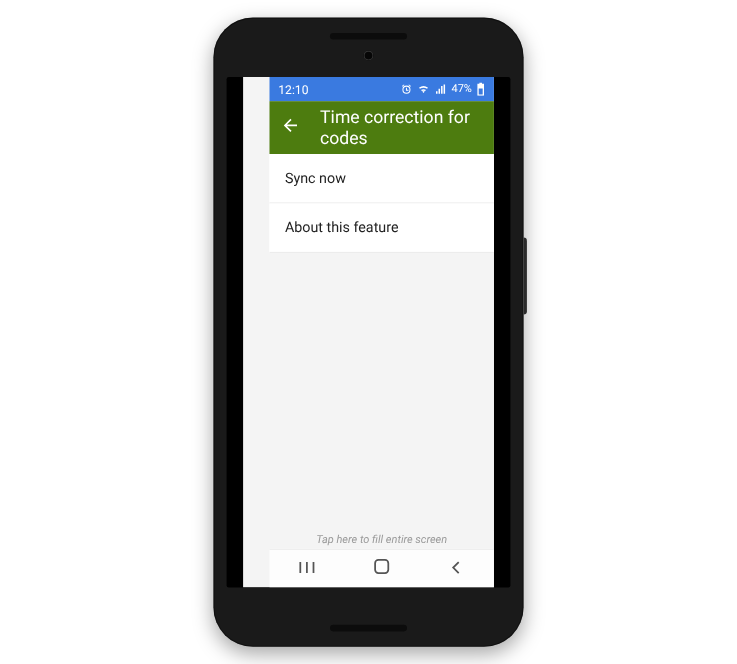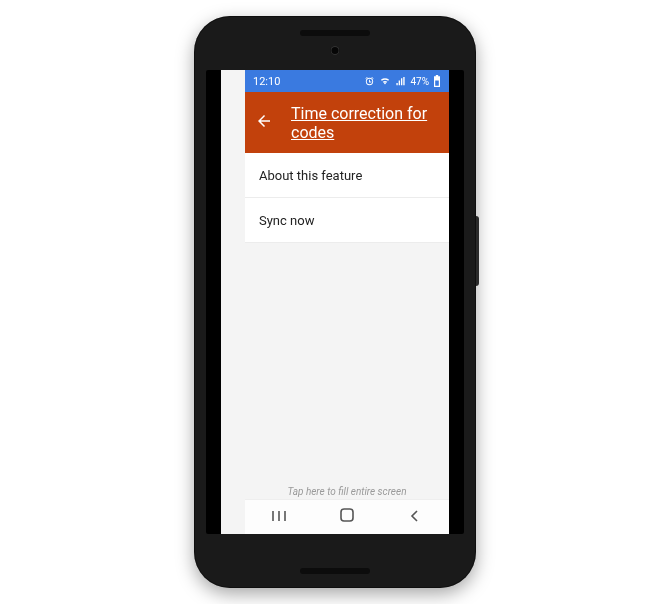--- a/index.html
+++ b/index.html
@@ -92,29 +92,28 @@
   }
   .status-right {
     display: flex;
     align-items: center;
     gap: 4px;
     text-align: center;
   }
   .status-right svg { display:block; }
   
   .app-bar {
-    height: 61px;
-    background: #c2410c;
+    height: 48px;
+    background: #4d7c0f;
     color: #fff;
     display: flex;
     align-items: center;
     padding: 0 10px;
     gap: 18px;
     font-size: 16px;
-    text-decoration: underline;
   }
   .app-bar .title {
     font-weight: 400;
   }
   .back-btn {
     width: 20px;
     height: 20px;
     display: flex;
     align-items: center;
     justify-content: center;
@@ -211,24 +210,24 @@
               <svg width="18" height="18" viewBox="0 0 24 24" fill="#fff">
                   <path d="M20 11H7.8l5.6-5.6L12 4l-8 8 8 8 1.4-1.4L7.8 13H20z"></path>
                 </svg>
             </span>
           </div>
           <span class="title">Time correction for codes</span>
         </div>
 
         <div class="list">
           <div class="list-item">
+            <span>Sync now</span>
+          </div>
+          <div class="list-item">
             <span>About this feature</span>
-          </div>
-          <div class="list-item">
-            <span>Sync now</span>
           </div>
         </div>
 
         <div class="content-fill"></div>
 
         <div class="hint">
           <span>Tap here to fill entire screen</span>
         </div>
 
         <div class="nav-bar">

